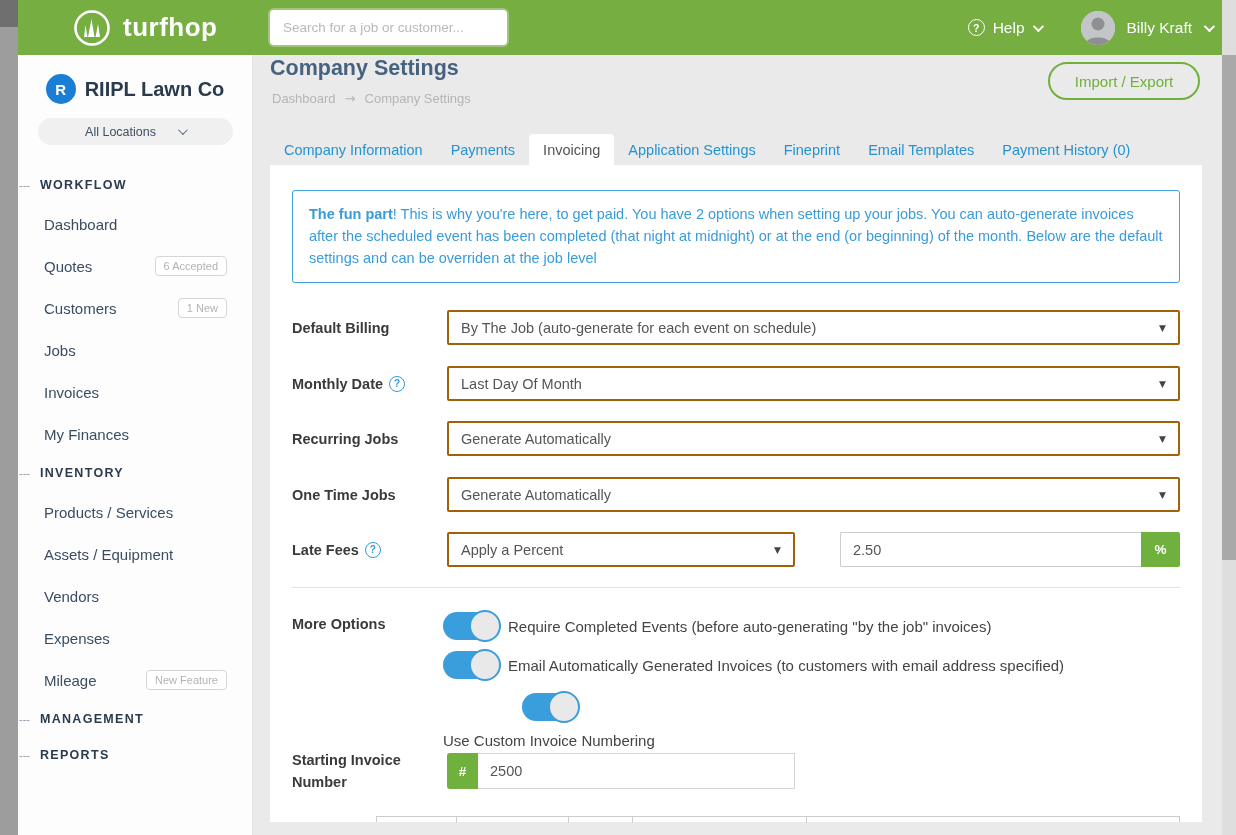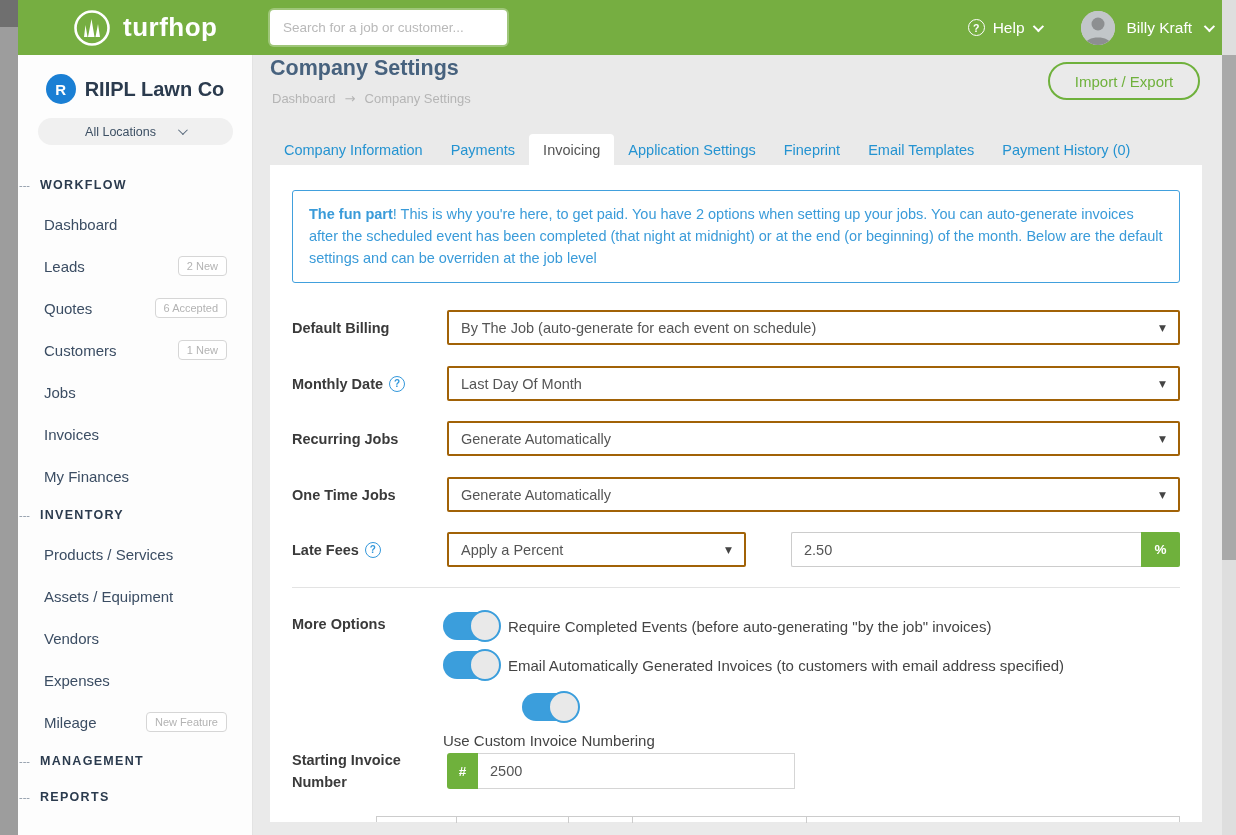--- a/index.html
+++ b/index.html
@@ -69,21 +69,21 @@
   .form-row { position:absolute; left:22px; width:888px; display:flex; align-items:center; }
   .flabel { width:155px; font-size:14.5px; font-weight:600; color:#3a3a3a; display:flex; align-items:center; gap:6px; flex:none; }
   .qicon { width:16px; height:16px; border:1.5px solid #3498db; border-radius:50%; color:#3498db; font-size:10px; font-weight:bold;
            display:flex; align-items:center; justify-content:center; cursor:pointer; flex:none; }
   .select { height:35px; border:2px solid #a16207; border-radius:2px; background:#fff; display:flex; align-items:center;
             justify-content:space-between; padding:0 12px; font-size:14.5px; color:#555; cursor:pointer; }
   .select .arrow { font-family:"DejaVu Sans",sans-serif; font-size:9px; color:#444; }
   .w-full { width:733px; }
   .w-mid { width:348px; }
   .group { margin-left:45px; display:flex; }
-  .amount-input { width:350px; height:35px; border:1px solid #ccc; border-right:none; border-radius:2px 0 0 2px;
+  .amount-input { width:301px; height:35px; border:1px solid #ccc; border-right:none; border-radius:2px 0 0 2px;
                   padding:6px 12px; font-size:14.5px; color:#555; font-family:"Liberation Sans",sans-serif; outline:none; }
   .addon-right { width:39px; height:35px; background:#6fb13c; color:#fff; font-weight:bold; font-size:13.5px;
                  display:flex; align-items:center; justify-content:center; border-radius:0 2px 2px 0; }
   .divider { position:absolute; left:22px; top:422px; width:888px; border-top:1px solid #e3e3e3; }
 
   .mo-label { position:absolute; left:22px; top:451px; font-size:14.5px; font-weight:600; color:#3a3a3a; }
   .toggle-row { position:absolute; left:173px; display:flex; align-items:center; gap:11px; height:36px; }
   .toggle { width:54px; height:28px; background:#3b9edc; border-radius:14px; position:relative; flex:none; cursor:pointer; }
   .toggle .knob { position:absolute; right:-4px; top:-2px; width:32px; height:32px; border-radius:50%;
                   background:#e9e9e9; border:2px solid #3b9edc; }
@@ -144,24 +144,20 @@
     </div>
     <div class="nav">
       <div class="nav-header">
         <span class="dashes">---</span>
         <span>WORKFLOW</span>
       </div>
       <div class="nav-item">
         <span>Dashboard</span>
       </div>
       <div class="nav-item">
-        <span>Leads</span>
-        <span class="nav-badge">2 New</span>
-      </div>
-      <div class="nav-item">
         <span>Quotes</span>
         <span class="nav-badge">6 Accepted</span>
       </div>
       <div class="nav-item">
         <span>Customers</span>
         <span class="nav-badge">1 New</span>
       </div>
       <div class="nav-item">
         <span>Jobs</span>
       </div>

